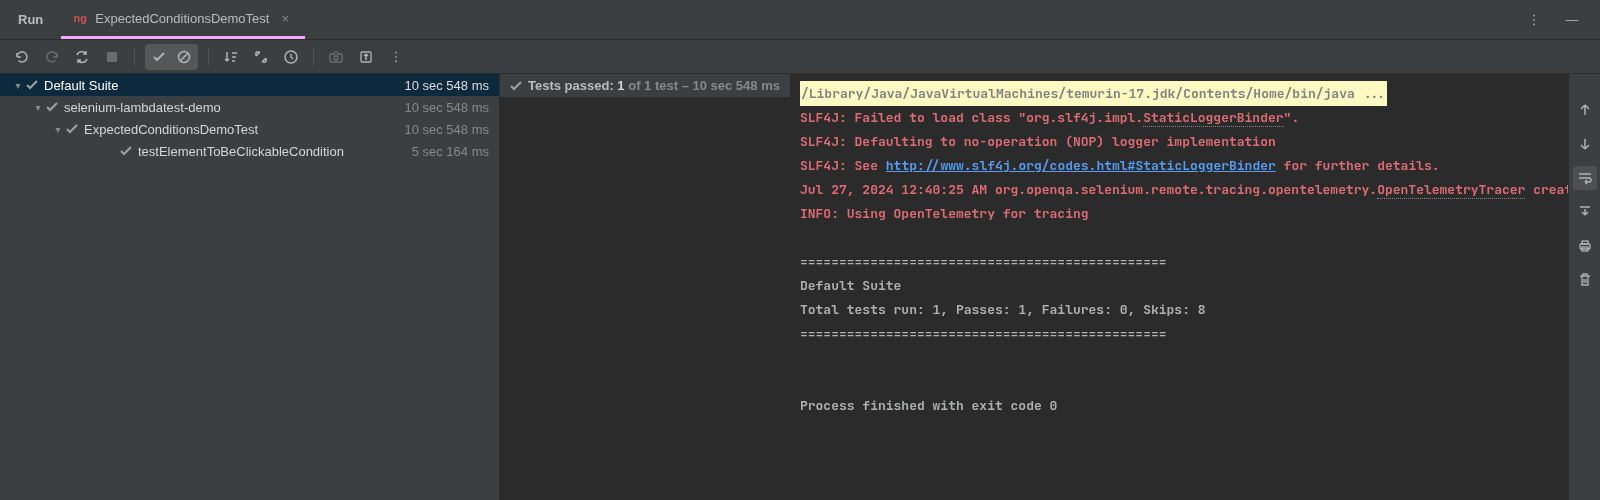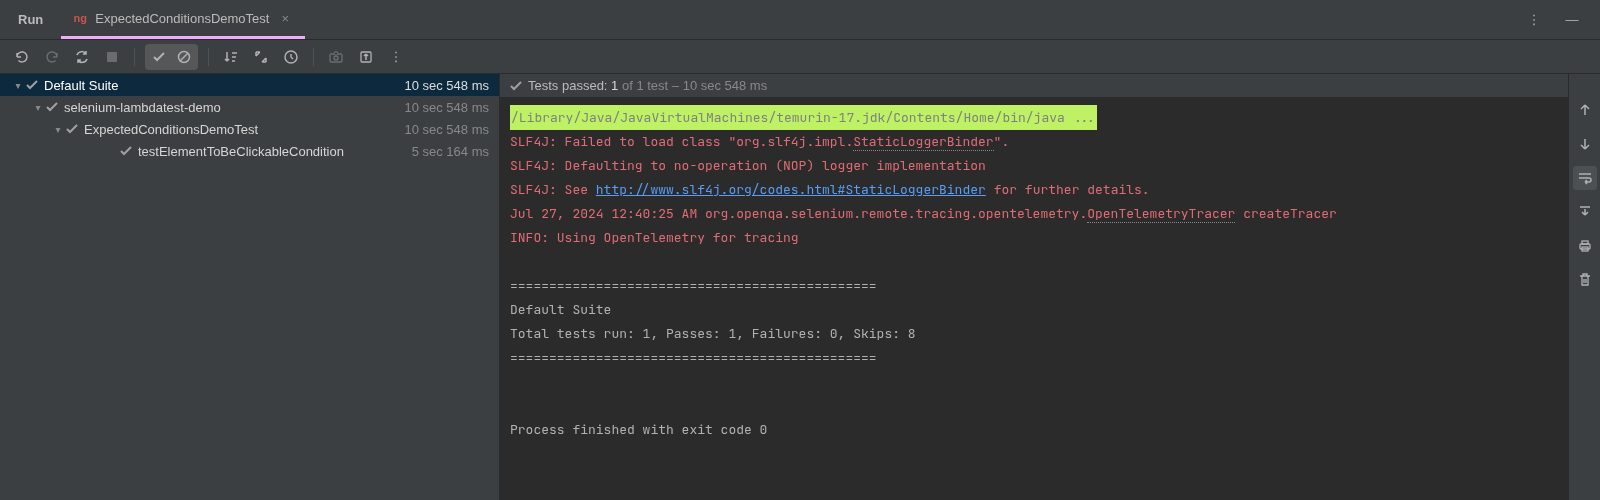--- a/index.html
+++ b/index.html
@@ -138,22 +138,23 @@
 .tree-row.sel .tree-label { color: #ffffff; }
 .tree-time {
   margin-left: auto;
   color: #888;
 }
 .tree-row.sel .tree-time { color: #ddd; }
 
 .console-area {
   flex: 1;
   display: flex;
-  flex-direction: column;
+  flex-direction: row;
   min-width: 0;
+  font-weight: bold;
 }
 .console-header {
   display: flex;
   align-items: center;
   height: 24px;
   padding: 0 10px;
   background: #3c3f41;
   border-bottom: 1px solid #2b2b2b;
   color: #bbbbbb;
   gap: 6px;
@@ -168,21 +169,21 @@
   background: #2b2b2b;
   font-family: "JetBrains Mono", Menlo, Consolas, monospace;
   font-size: 13px;
   line-height: 24px;
   color: #afb1b3;
   padding: 8px 10px;
   white-space: pre;
   overflow: auto;
   position: relative;
 }
-.console .gray { color: #808080; background: #bef264; padding: 4px 1px; }
+.console .gray { color: #808080; background: #fef9c3; padding: 4px 1px; }
 .console .err { color: #e06c75; }
 .console .link { color: #589df6; text-decoration: underline; cursor: pointer; }
 .console .dotted { border-bottom: 1px dotted #888; }
 
 .side-tools {
   width: 32px;
   background: #3c3f41;
   display: flex;
   flex-direction: column;
   align-items: center;

